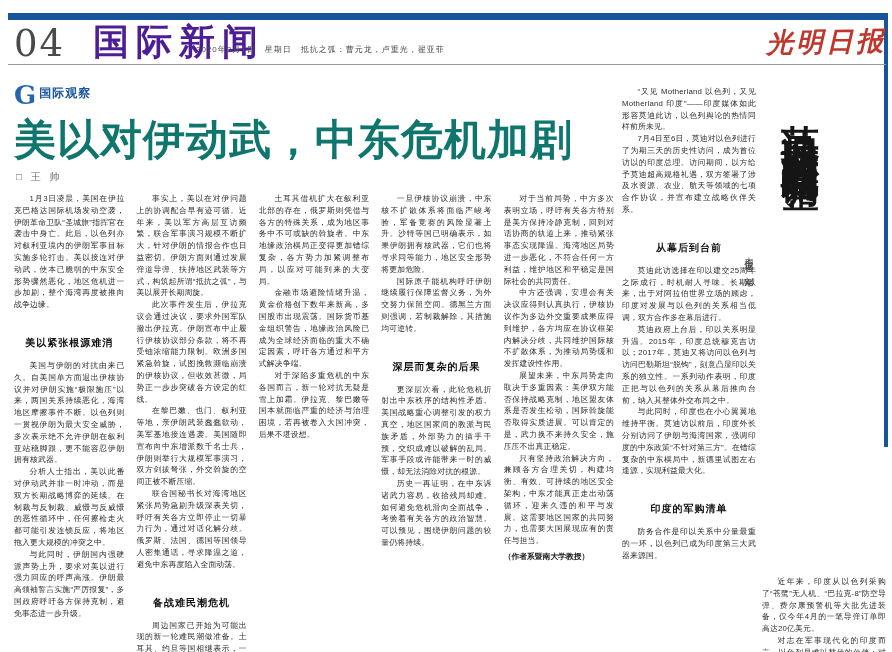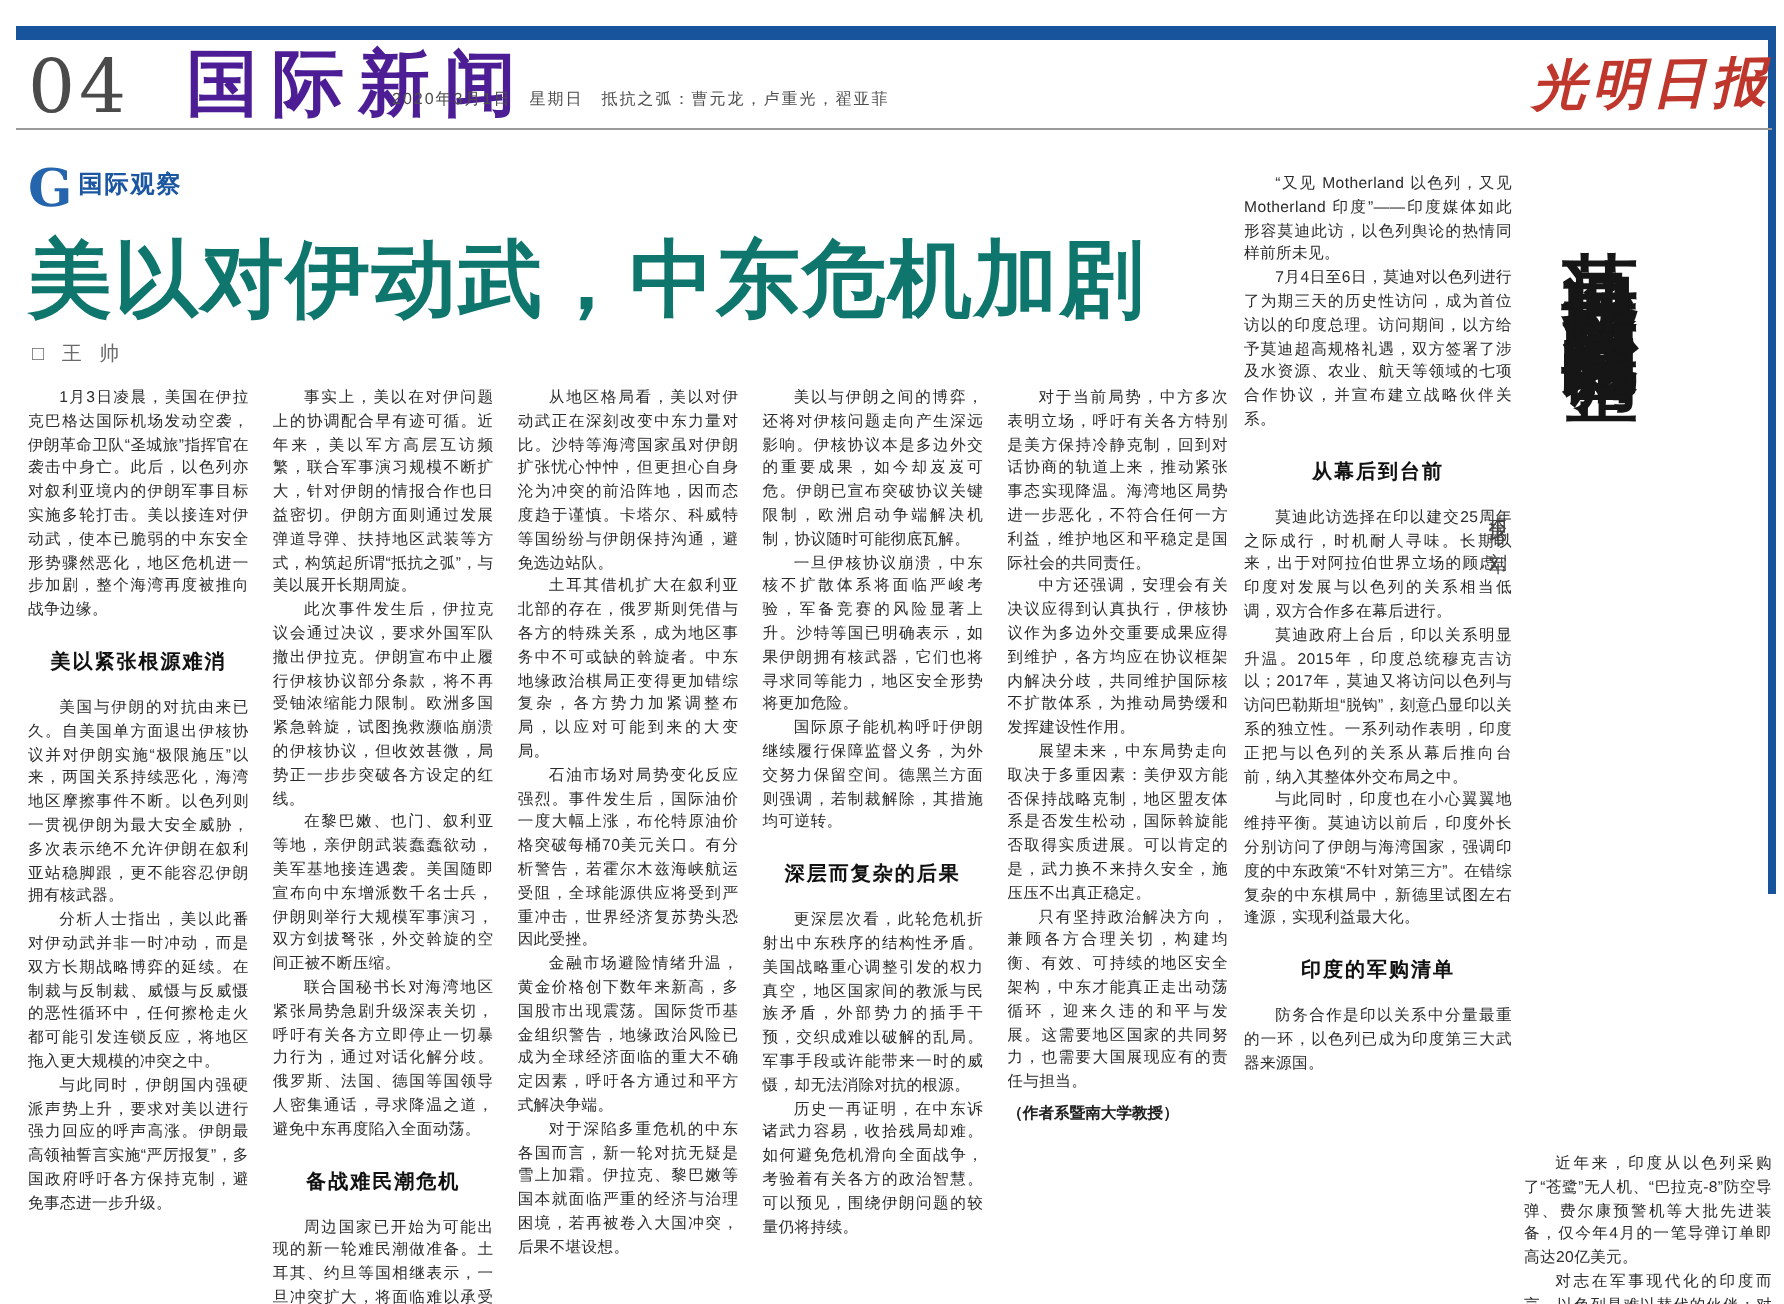--- a/index.html
+++ b/index.html
@@ -24,21 +24,21 @@
             position:relative;top:-7px;letter-spacing:1px;}
   
   .headline{position:absolute;left:14px;top:112px;margin:0;width:620px;font-size:42px;
             font-weight:900;color:#0f766e;letter-spacing:1px;white-space:nowrap;}
   .byline{position:absolute;left:16px;top:170px;font-size:10px;color:#6a6a6a;letter-spacing:3px;}
   
   .columns{position:absolute;left:14px;top:193px;width:600px;height:459px;display:flex;gap:12px;}
   .col{flex:1 1 0;overflow:hidden;}
   .bp{margin:0;font-size:7.8px;line-height:11.8px;text-align:justify;color:#2b2b2b;
       text-indent:2em;letter-spacing:0.2px;}
-  .sub-head{margin:13px 0 10px;font-size:10px;font-weight:bold;color:#111;text-align:center;
+  .sub-head{margin:25px 0 10px;font-size:10px;font-weight:bold;color:#111;text-align:center;
       letter-spacing:1px;}
   .credit{margin:4px 0 0;font-size:7.8px;line-height:11.8px;font-weight:bold;color:#222;
       text-align:left;}
   
   .side-col{position:absolute;left:622px;top:86px;width:134px;height:566px;overflow:hidden;}
   .side-tail{position:absolute;left:762px;top:576px;width:124px;height:76px;overflow:hidden;}
   .v-headline{position:absolute;left:774px;top:94px;height:478px;margin:0;
       writing-mode:vertical-rl;font-family:"DejaVu Serif",serif;font-size:38px;font-weight:900;
       color:#161616;letter-spacing:5px;}
   .v-byline{position:absolute;left:742px;top:250px;height:130px;writing-mode:vertical-rl;
@@ -74,28 +74,25 @@
       </div>
     <div class="col">
         <p class="bp">事实上，美以在对伊问题上的协调配合早有迹可循。近年来，美以军方高层互访频繁，联合军事演习规模不断扩大，针对伊朗的情报合作也日益密切。伊朗方面则通过发展弹道导弹、扶持地区武装等方式，构筑起所谓“抵抗之弧”，与美以展开长期周旋。</p>
         <p class="bp">此次事件发生后，伊拉克议会通过决议，要求外国军队撤出伊拉克。伊朗宣布中止履行伊核协议部分条款，将不再受铀浓缩能力限制。欧洲多国紧急斡旋，试图挽救濒临崩溃的伊核协议，但收效甚微，局势正一步步突破各方设定的红线。</p>
         <p class="bp">在黎巴嫩、也门、叙利亚等地，亲伊朗武装蠢蠢欲动，美军基地接连遇袭。美国随即宣布向中东增派数千名士兵，伊朗则举行大规模军事演习，双方剑拔弩张，外交斡旋的空间正被不断压缩。</p>
         <p class="bp">联合国秘书长对海湾地区紧张局势急剧升级深表关切，呼吁有关各方立即停止一切暴力行为，通过对话化解分歧。俄罗斯、法国、德国等国领导人密集通话，寻求降温之道，避免中东再度陷入全面动荡。</p>
         <h3 class="sub-head">备战难民潮危机</h3>
         <p class="bp">周边国家已开始为可能出现的新一轮难民潮做准备。土耳其、约旦等国相继表示，一旦冲突扩大，将面临难以承受的人道压力。</p>
       </div>
     <div class="col">
-        <p class="bp">从地区格局看，美以对伊动武正在深刻改变中东力量对比。沙特等海湾国家虽对伊朗扩张忧心忡忡，但更担心自身沦为冲突的前沿阵地，因而态度趋于谨慎。卡塔尔、科威特等国纷纷与伊朗保持沟通，避免选边站队。</p>
         <p class="bp">土耳其借机扩大在叙利亚北部的存在，俄罗斯则凭借与各方的特殊关系，成为地区事务中不可或缺的斡旋者。中东地缘政治棋局正变得更加错综复杂，各方势力加紧调整布局，以应对可能到来的大变局。</p>
-        <p class="bp">石油市场对局势变化反应强烈。事件发生后，国际油价一度大幅上涨，布伦特原油价格突破每桶70美元关口。有分析警告，若霍尔木兹海峡航运受阻，全球能源供应将受到严重冲击，世界经济复苏势头恐因此受挫。</p>
         <p class="bp">金融市场避险情绪升温，黄金价格创下数年来新高，多国股市出现震荡。国际货币基金组织警告，地缘政治风险已成为全球经济面临的重大不确定因素，呼吁各方通过和平方式解决争端。</p>
         <p class="bp">对于深陷多重危机的中东各国而言，新一轮对抗无疑是雪上加霜。伊拉克、黎巴嫩等国本就面临严重的经济与治理困境，若再被卷入大国冲突，后果不堪设想。</p>
       </div>
     <div class="col">
-        <p class="bp">美以与伊朗之间的博弈，还将对伊核问题走向产生深远影响。伊核协议本是多边外交的重要成果，如今却岌岌可危。伊朗已宣布突破协议关键限制，欧洲启动争端解决机制，协议随时可能彻底瓦解。</p>
         <p class="bp">一旦伊核协议崩溃，中东核不扩散体系将面临严峻考验，军备竞赛的风险显著上升。沙特等国已明确表示，如果伊朗拥有核武器，它们也将寻求同等能力，地区安全形势将更加危险。</p>
         <p class="bp">国际原子能机构呼吁伊朗继续履行保障监督义务，为外交努力保留空间。德黑兰方面则强调，若制裁解除，其措施均可逆转。</p>
         <h3 class="sub-head">深层而复杂的后果</h3>
         <p class="bp">更深层次看，此轮危机折射出中东秩序的结构性矛盾。美国战略重心调整引发的权力真空，地区国家间的教派与民族矛盾，外部势力的插手干预，交织成难以破解的乱局。军事手段或许能带来一时的威慑，却无法消除对抗的根源。</p>
         <p class="bp">历史一再证明，在中东诉诸武力容易，收拾残局却难。如何避免危机滑向全面战争，考验着有关各方的政治智慧。可以预见，围绕伊朗问题的较量仍将持续。</p>
       </div>
     <div class="col">
         <p class="bp">对于当前局势，中方多次表明立场，呼吁有关各方特别是美方保持冷静克制，回到对话协商的轨道上来，推动紧张事态实现降温。海湾地区局势进一步恶化，不符合任何一方利益，维护地区和平稳定是国际社会的共同责任。</p>
         <p class="bp">中方还强调，安理会有关决议应得到认真执行，伊核协议作为多边外交重要成果应得到维护，各方均应在协议框架内解决分歧，共同维护国际核不扩散体系，为推动局势缓和发挥建设性作用。</p>
         <p class="bp">展望未来，中东局势走向取决于多重因素：美伊双方能否保持战略克制，地区盟友体系是否发生松动，国际斡旋能否取得实质进展。可以肯定的是，武力换不来持久安全，施压压不出真正稳定。</p>

